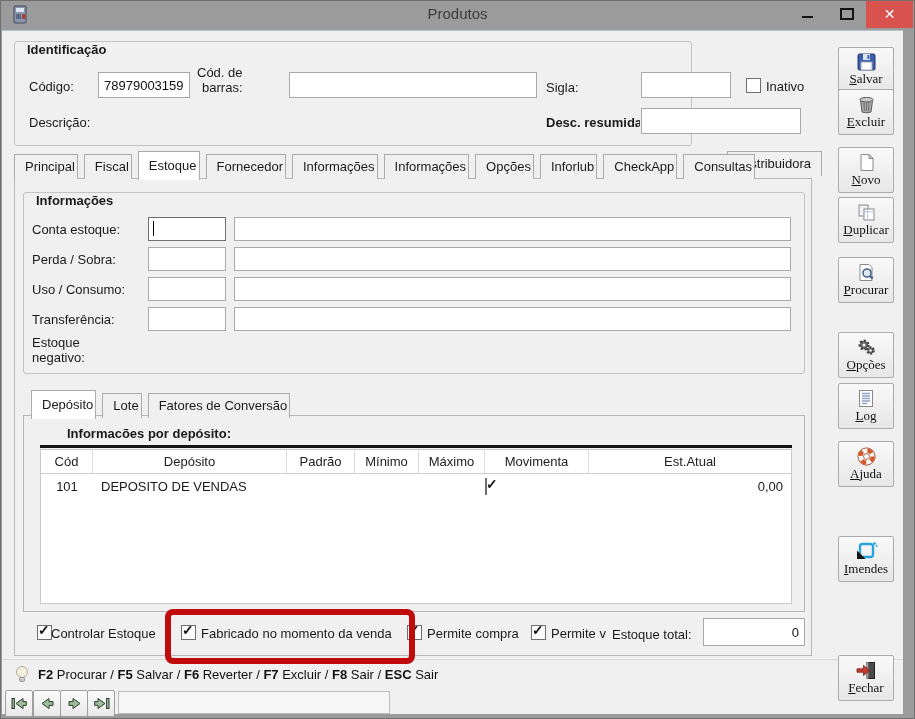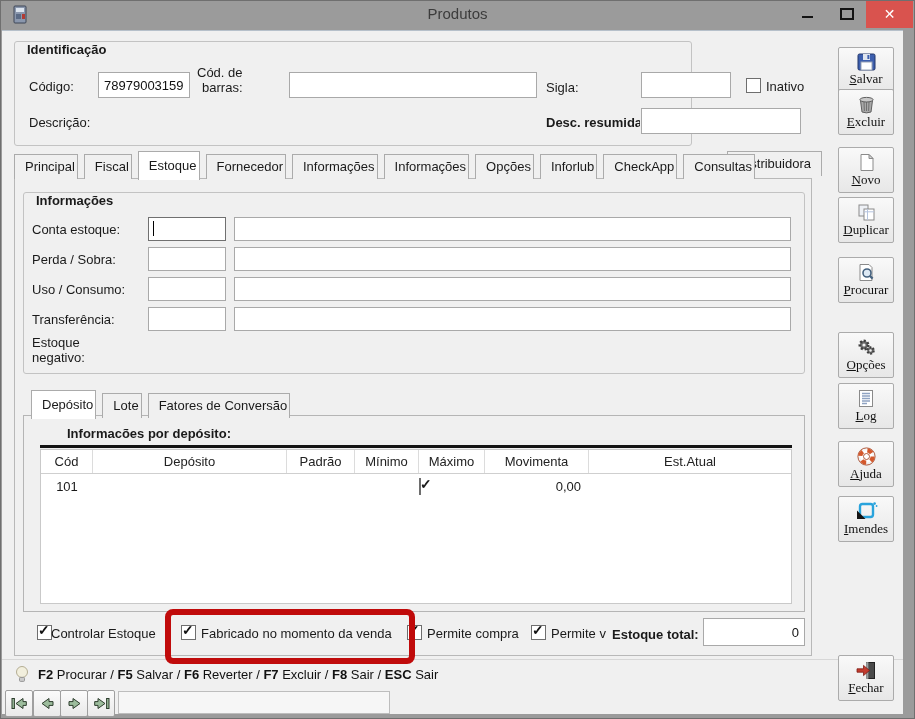--- a/index.html
+++ b/index.html
@@ -193,20 +193,21 @@
           <div>Cód</div>
           <div>Depósito</div>
           <div>Padrão</div>
           <div>Mínimo</div>
           <div>Máximo</div>
           <div>Movimenta</div>
           <div>Est.Atual</div>
         </div>
         <div class="grid-row body-row">
           <div class="cell-c">101</div>
+          <div class="cell-l">DEPOSITO DE VENDAS</div>
           <div class="cell-c"></div>
           <div class="cell-c"></div>
           <div class="cell-c"></div>
           <div>
             <span class="row-cb"><span class="mark">✓</span></span>
           </div>
           <div class="cell-r">0,00</div>
         </div>
       </div>
     </div>
@@ -225,21 +226,21 @@
     <span class="cb" style="left:392px; top:446px;">
         <span class="mark">✓</span>
       </span>
     <span class="lbl" style="left:412px; top:447px;">Permite compra</span>
 
     <span class="cb" style="left:516px; top:446px;">
         <span class="mark">✓</span>
       </span>
     <span class="lbl" style="left:536px; top:447px; width:58px; overflow:hidden; white-space:nowrap;">Permite v</span>
 
-    <span class="lbl" style="left:597px; top:448px; font-weight:bold;">Estoque total:</span>
+    <span class="lbl" style="left:597px; top:448px; font-weight:normal;">Estoque total:</span>
     <input class="fld num" style="left: 688px; top: 439px; width: 102px; height: 28px;" value="0">
   </div>
 
   <div class="statusbar">
     <span style="margin-left:12px; display:flex;">
       <svg width="16" height="19" viewBox="0 0 16 19">
         <circle cx="8" cy="7" r="5.5" fill="#f2efdd" stroke="#b4ad93"></circle>
         <rect x="5.5" y="12.4" width="5" height="4" rx="1" fill="#cccccc" stroke="#979797"></rect>
       </svg>
     </span>
@@ -337,21 +338,21 @@
 
   <span class="sbtn" style="top:410px;">
     <svg width="23" height="19" viewBox="0 0 23 19">
       <circle cx="11.5" cy="9.5" r="8.6" fill="none" stroke="#a64a2a" stroke-width="0.9"></circle>
       <circle cx="11.5" cy="9.5" r="6.2" fill="#ffffff" stroke="#d4582c" stroke-width="4.2" stroke-dasharray="4.9 4.9"></circle>
       <circle cx="11.5" cy="9.5" r="3" fill="#ffffff" stroke="#a64a2a" stroke-width="0.9"></circle>
     </svg>
     <span class="s-label"><span class="accel">A</span><span>juda</span></span>
   </span>
 
-  <span class="sbtn" style="top:465px;">
+  <span class="sbtn" style="top:505px;">
     <svg width="24" height="20" viewBox="0 0 24 20">
       <rect x="6" y="3" width="13" height="13" rx="2.5" fill="none" stroke="#29a3dc" stroke-width="2.4"></rect>
       <path d="M3,18 L3,9.5 L11.5,18 Z" fill="#141414"></path>
       <circle cx="20.6" cy="2.6" r="1.3" fill="#29a3dc"></circle>
       <circle cx="22.6" cy="5" r="0.9" fill="#29a3dc"></circle>
     </svg>
     <span class="s-label"><span class="accel">I</span><span>mendes</span></span>
   </span>
 
   <span class="sbtn" style="top:624px;">

